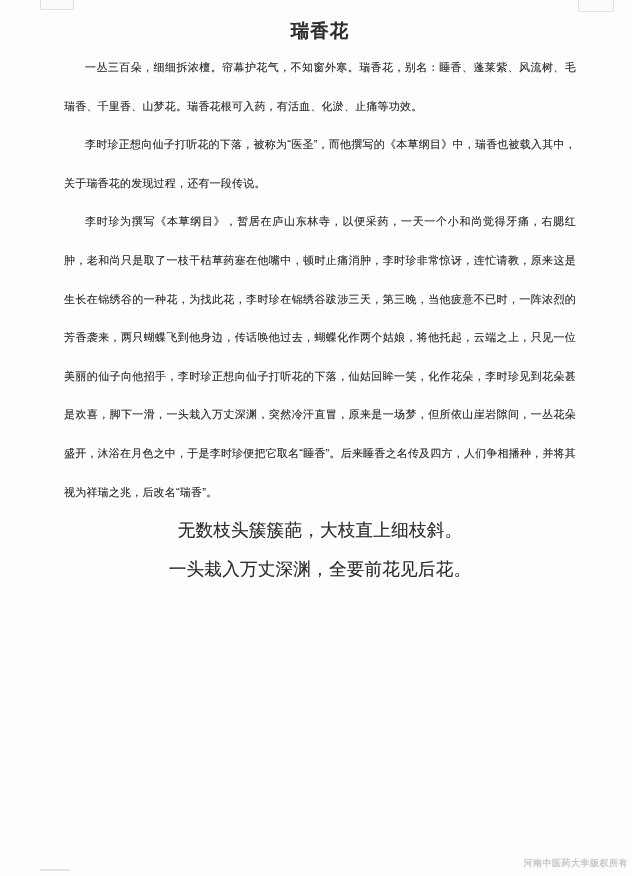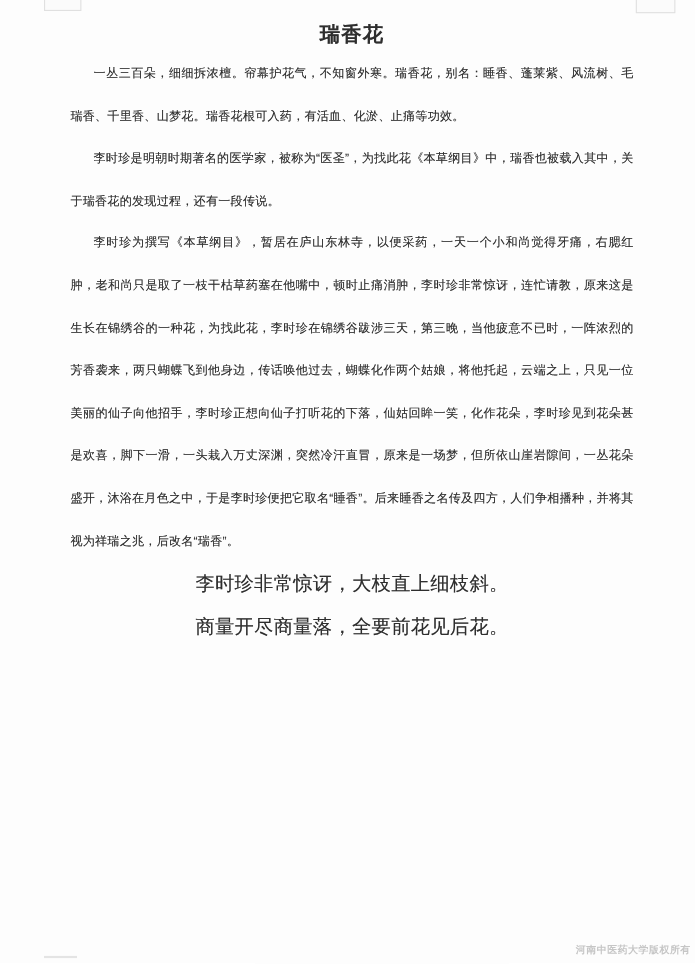--- a/index.html
+++ b/index.html
@@ -80,26 +80,26 @@
 
 <div class="page">
 
   <div class="tab-tl"></div>
   <div class="tab-tr"></div>
 
   <h1 class="title">瑞香花</h1>
 
   <p class="para">一丛三百朵，细细拆浓檀。帘幕护花气，不知窗外寒。瑞香花，别名：睡香、蓬莱紫、风流树、毛瑞香、千里香、山梦花。瑞香花根可入药，有活血、化淤、止痛等功效。</p>
 
-  <p class="para">李时珍是明朝时期著名的医学家，被称为“医圣”，为找此花《本草纲目》中，瑞香也被载入其中，关于瑞香花的发现过程，还有一段传说。</p>
+  <p class="para">李时珍正想向仙子打听花的下落，被称为“医圣”，而他撰写的《本草纲目》中，瑞香也被载入其中，关于瑞香花的发现过程，还有一段传说。</p>
 
   <p class="para">李时珍为撰写《本草纲目》，暂居在庐山东林寺，以便采药，一天一个小和尚觉得牙痛，右腮红肿，老和尚只是取了一枝干枯草药塞在他嘴中，顿时止痛消肿，李时珍非常惊讶，连忙请教，原来这是生长在锦绣谷的一种花，为找此花，李时珍在锦绣谷跋涉三天，第三晚，当他疲意不已时，一阵浓烈的芳香袭来，两只蝴蝶飞到他身边，传话唤他过去，蝴蝶化作两个姑娘，将他托起，云端之上，只见一位美丽的仙子向他招手，李时珍正想向仙子打听花的下落，仙姑回眸一笑，化作花朵，李时珍见到花朵甚是欢喜，脚下一滑，一头栽入万丈深渊，突然冷汗直冒，原来是一场梦，但所依山崖岩隙间，一丛花朵盛开，沐浴在月色之中，于是李时珍便把它取名“睡香”。后来睡香之名传及四方，人们争相播种，并将其视为祥瑞之兆，后改名“瑞香”。</p>
 
 
-  <p class="poem-line">李时珍非常惊讶，大枝直上细枝斜。</p>
+  <p class="poem-line">无数枝头簇簇葩，大枝直上细枝斜。</p>
 
-  <p class="poem-line">商量开尽商量落，全要前花见后花。</p>
+  <p class="poem-line">一头栽入万丈深渊，全要前花见后花。</p>
 
   <div class="line-bl"></div>
 
   <div class="watermark">河南中医药大学版权所有</div>
 
 </div>
 
 </body></html>

